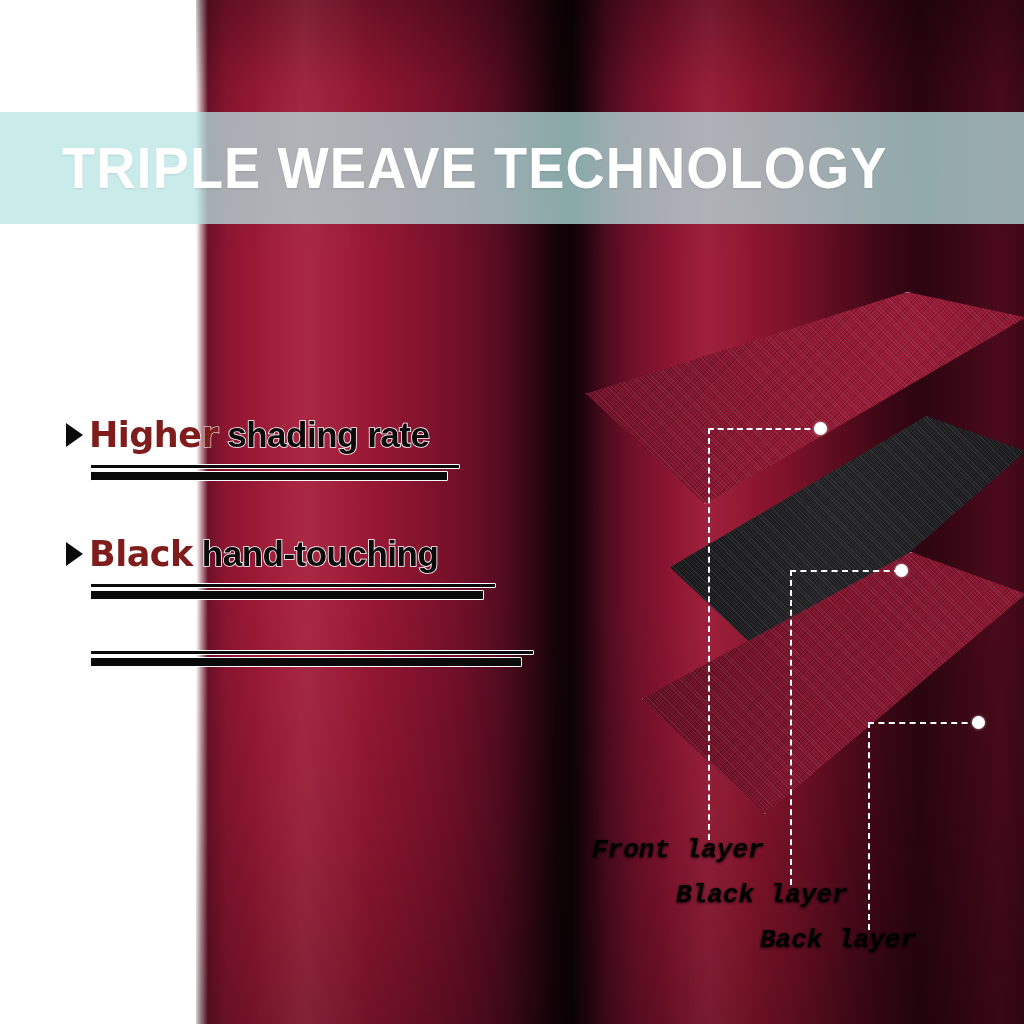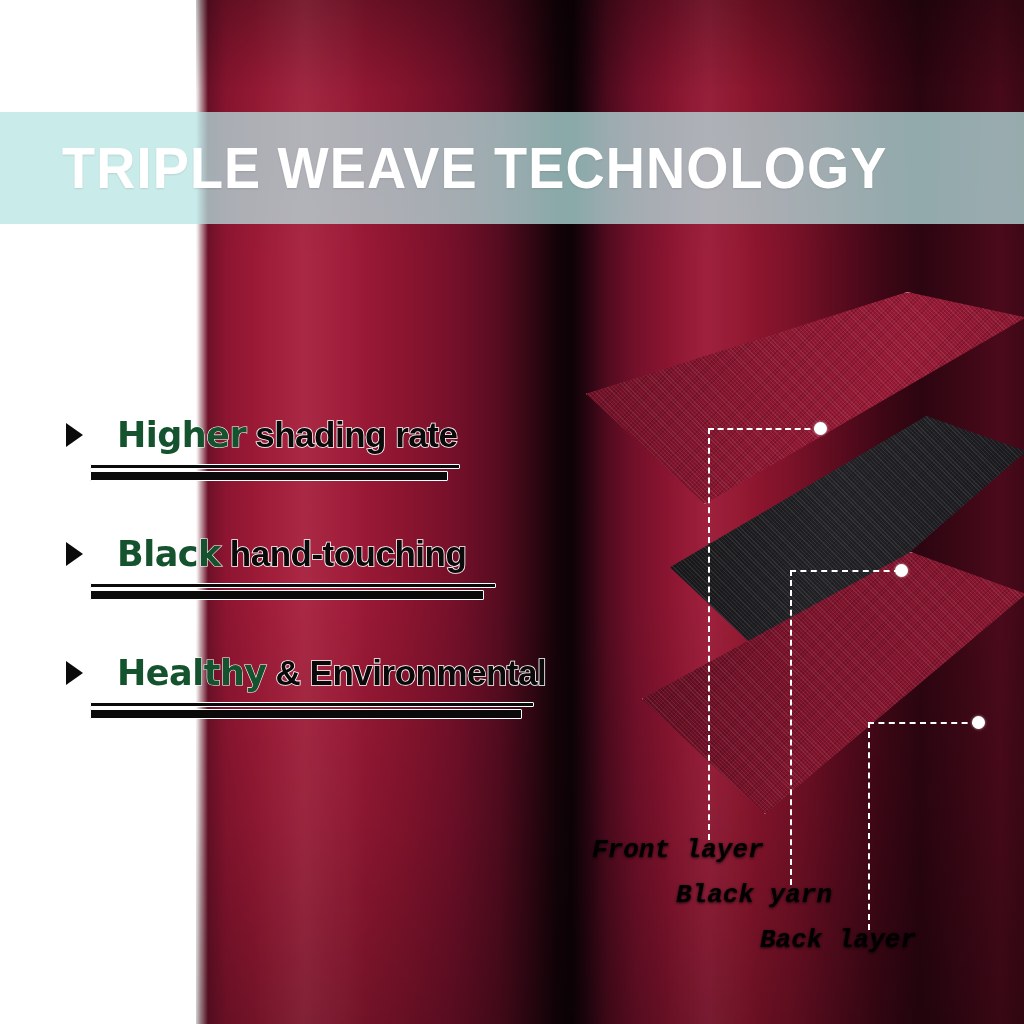--- a/index.html
+++ b/index.html
@@ -139,25 +139,24 @@
     border-top: 12px solid transparent;
     border-bottom: 12px solid transparent;
     margin-right: 6px;
     filter: drop-shadow(0 0 1.2px rgba(255,255,255,0.95));
     flex: 0 0 auto;
   }
   .feat-strong {
     font-family: "DejaVu Sans", sans-serif;
     font-weight: 700;
     font-size: 35px;
-    color: #14532d;
+    color: #7f1d1d;
     letter-spacing: -0.5px;
     -webkit-text-stroke: 1.1px #ffffff;
     paint-order: stroke fill;
-    margin-left: 28px;
   }
   .feat-rest {
     font-family: Liberation Sans, sans-serif;
     font-weight: 700;
     font-size: 35px;
     color: #0a0a0a;
     letter-spacing: -0.5px;
     margin-left: 9px;
     -webkit-text-stroke: 1.6px #ffffff;
     paint-order: stroke fill;
@@ -300,25 +299,20 @@
         <span class="feat-strong">Black</span>
         <span class="feat-rest">hand-touching</span>
       </div>
       <div class="rules">
         <div class="rule-thin"></div>
         <div class="rule-thick"></div>
       </div>
     </div>
 
     <div class="feature f3">
-      <div class="feature-line">
-        <span class="bullet-tri"></span>
-        <span class="feat-strong">Healthy</span>
-        <span class="feat-rest">&amp; Environmental</span>
-      </div>
       <div class="rules">
         <div class="rule-thin"></div>
         <div class="rule-thick"></div>
       </div>
     </div>
 
   </div>
 
   <div class="diagram">
     <div class="sheet sheet-front">
@@ -344,16 +338,16 @@
     <div class="dot" style="left:895px; top:564px;"></div>
   </div>
 
   <div class="lead">
     <div class="lead-h" style="left:868px; top:722px; width:110px;"></div>
     <div class="lead-v" style="left:868px; top:722px; height:208px;"></div>
     <div class="dot" style="left:972px; top:716px;"></div>
   </div>
 
   <div class="caption cap-front">Front layer</div>
-  <div class="caption cap-black">Black yarn</div>
+  <div class="caption cap-black">Black layer</div>
   <div class="caption cap-back">Back layer</div>
 
 </div>
 
 </body></html>

